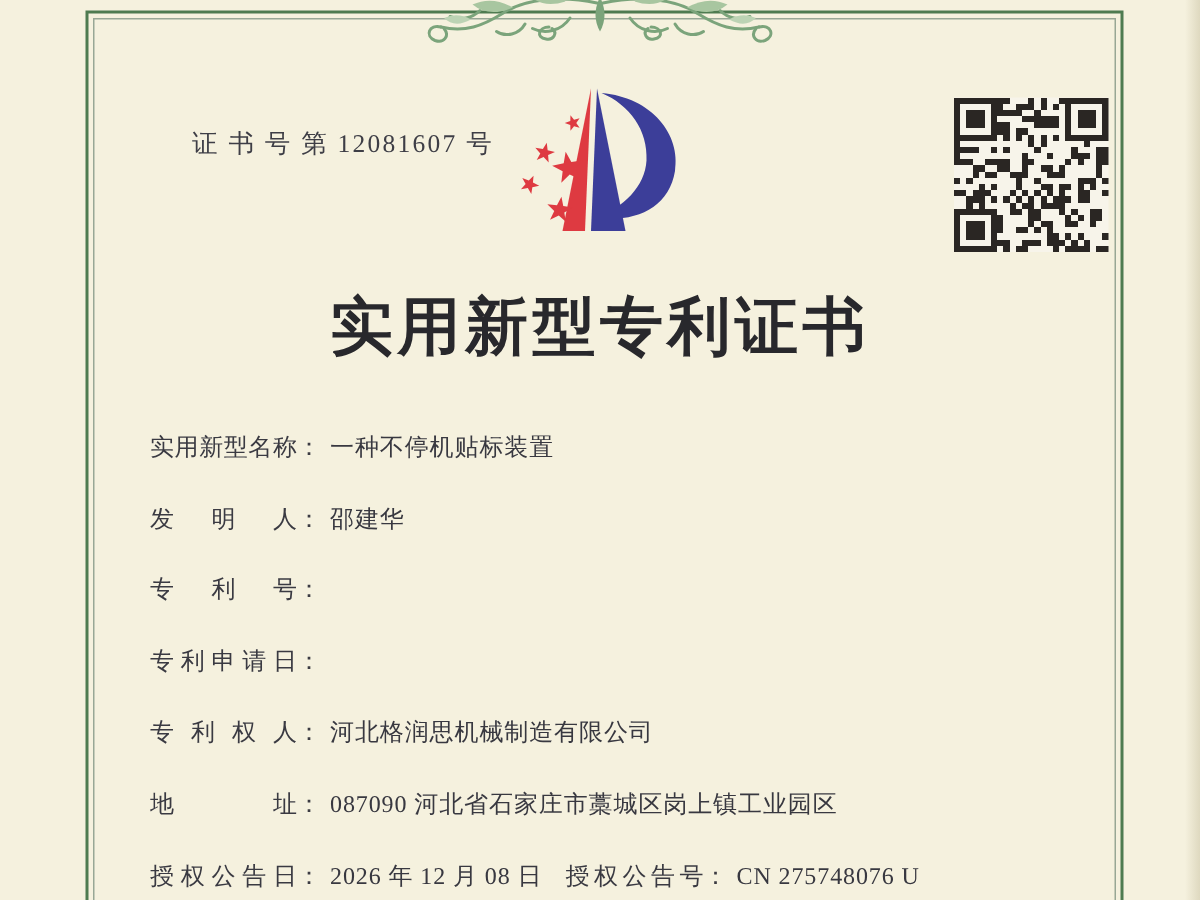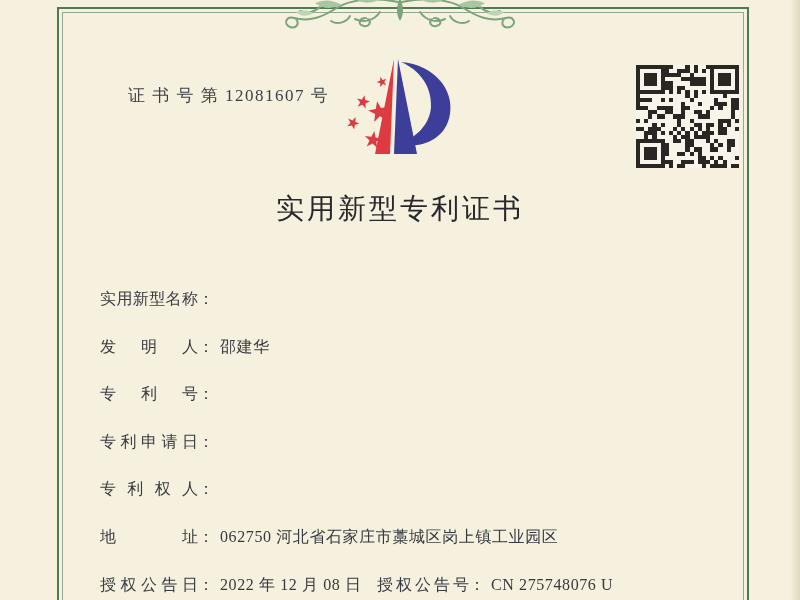--- a/index.html
+++ b/index.html
@@ -28,21 +28,21 @@
     background:linear-gradient(to right, rgba(186,175,138,0), rgba(170,160,120,0.30));
   }
   .cert-no{
     position:absolute;left:88px;top:84px;
     font-size:17px;letter-spacing:1.5px;color:#3e3e46;margin-left:40px;
   }
   .logo{position:absolute;left:330px;top:50px;width:150px;height:120px;}
   .qr{position:absolute;left:636px;top:65px;width:103px;height:103px;}
   .title{
     position:absolute;left:0;top:190px;width:100%;
-    text-align:center;font-size:28px;font-weight:normal;
+    text-align:center;font-size:42px;font-weight:bold;
     letter-spacing:3px;color:var(--title,#28282c);
   }
   .rows{position:absolute;left:100px;top:289px;width:650px;}
   .row{position:relative;height:47.6px;display:flex;align-items:flex-start;
        font-size:16px;line-height:19px;}
   .lbl{display:inline-flex;justify-content:space-between;width:98px;
        color:#3a3a42;}
   .colon{margin:0 6px 0 0;}
   .val{letter-spacing:0.6px;color:#383840;}
   .footer-right{position:absolute;left:277px;top:0;display:flex;}
@@ -393,20 +393,21 @@
     <div class="row">
       <span class="lbl justify">
           <span>实</span>
           <span>用</span>
           <span>新</span>
           <span>型</span>
           <span>名</span>
           <span>称</span>
         </span>
         <span class="colon">：</span>
+        <span class="val">一种不停机贴标装置</span>
     </div>
     <div class="row">
       <span class="lbl justify">
           <span>发</span>
           <span>明</span>
           <span>人</span>
         </span>
         <span class="colon">：</span>
         <span class="val">邵建华</span>
     </div>
@@ -429,39 +430,40 @@
         <span class="colon">：</span>
     </div>
     <div class="row">
       <span class="lbl justify">
           <span>专</span>
           <span>利</span>
           <span>权</span>
           <span>人</span>
         </span>
         <span class="colon">：</span>
+        <span class="val">河北格润思机械制造有限公司</span>
     </div>
     <div class="row">
       <span class="lbl justify">
           <span>地</span>
           <span>址</span>
         </span>
         <span class="colon">：</span>
-        <span class="val">062750 河北省石家庄市藁城区岗上镇工业园区</span>
+        <span class="val">087090 河北省石家庄市藁城区岗上镇工业园区</span>
     </div>
     <div class="row">
       <span class="lbl justify">
           <span>授</span>
           <span>权</span>
           <span>公</span>
           <span>告</span>
           <span>日</span>
         </span>
         <span class="colon">：</span>
-        <span class="val">2022 年 12 月 08 日</span>
+        <span class="val">2026 年 12 月 08 日</span>
       <span class="footer-right">
         <span class="lbl justify">
             <span>授</span>
             <span>权</span>
             <span>公</span>
             <span>告</span>
             <span>号</span>
           </span>
           <span class="colon">：</span>
           <span class="val">CN 275748076 U</span>

